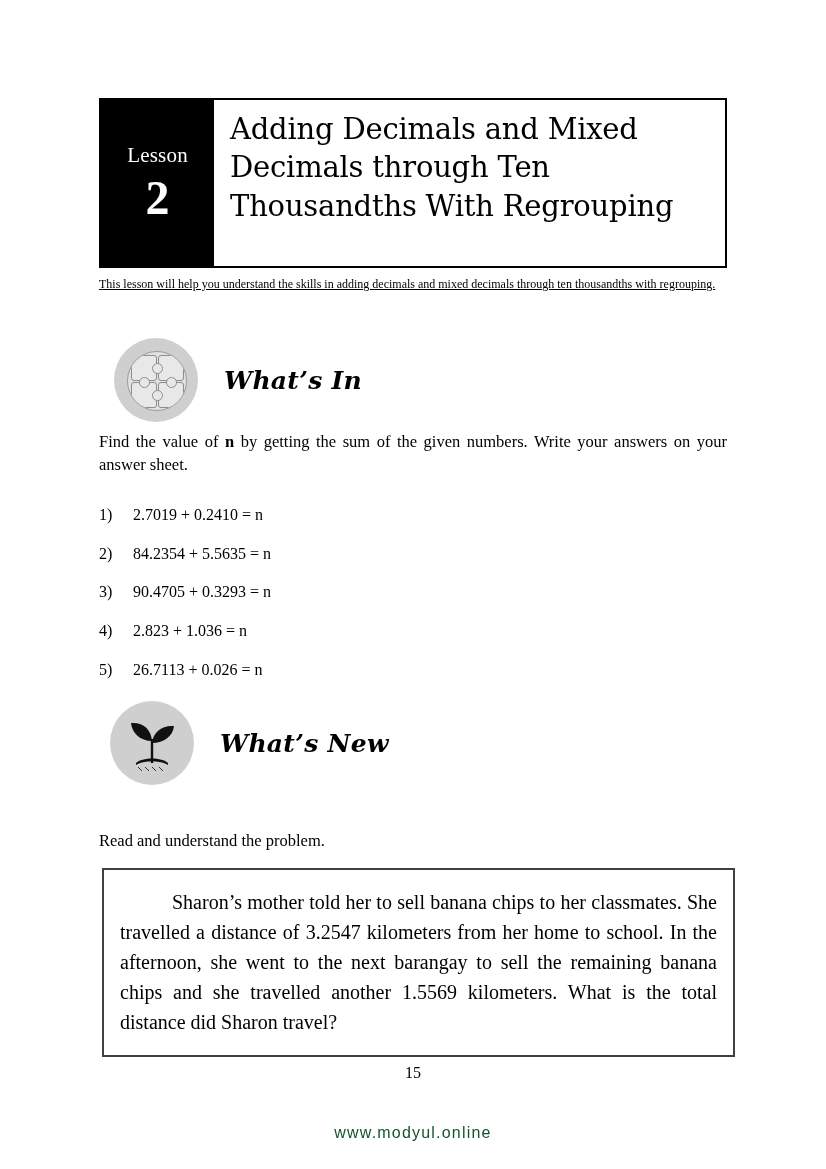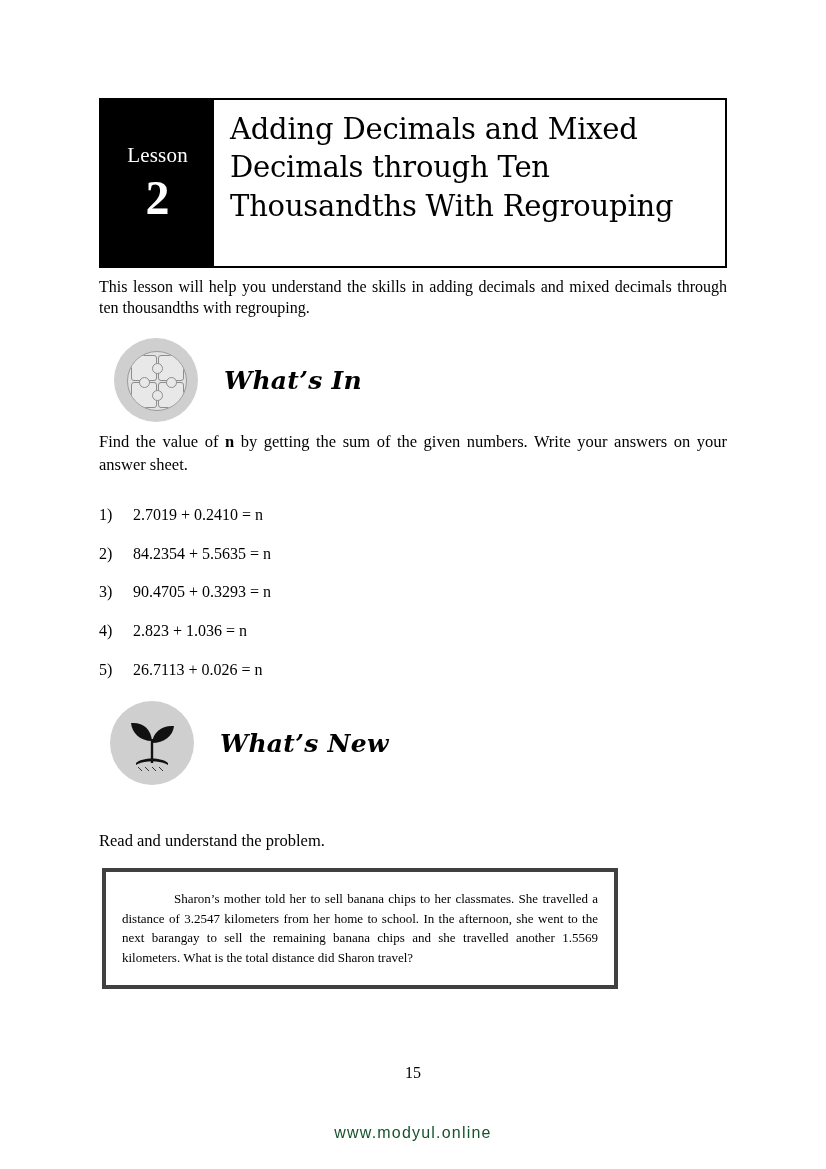--- a/index.html
+++ b/index.html
@@ -71,23 +71,24 @@
     display: flex;
     align-items: flex-start;
   }
 
   
   .intro {
     position: absolute;
     left: 99px;
     top: 276px;
     width: 628px;
-    font-size: 16px;
+    font-size: 12px;
     line-height: 1.34;
     text-align: justify;
+    text-decoration: underline;
   }
 
   
   .section-head {
     position: absolute;
     display: flex;
     align-items: center;
     justify-content: center;
   }
   .sec-icon {
@@ -177,25 +178,25 @@
   }
   .ex-text {
     flex: 1;
   }
 
   
   .problem-box {
     position: absolute;
     left: 102px;
     top: 868px;
-    width: 516px;
+    width: 633px;
     box-sizing: border-box;
-    border: 4px solid #404040;
+    border: 2px solid #404040;
     padding: 17px 16px 18px 16px;
-    font-size: 13px;
+    font-size: 20px;
     line-height: 1.5;
     text-align: justify;
   }
   .problem-box .indent { padding-left: 52px; }
 
   
   .page-number {
     position: absolute;
     left: 0;
     top: 1064px;

